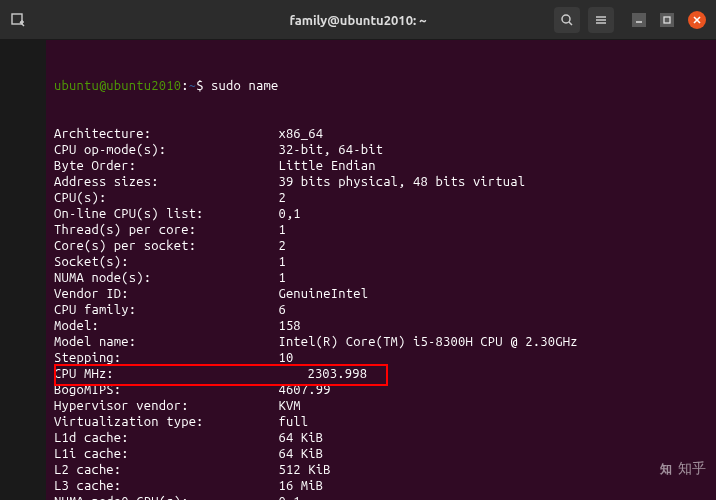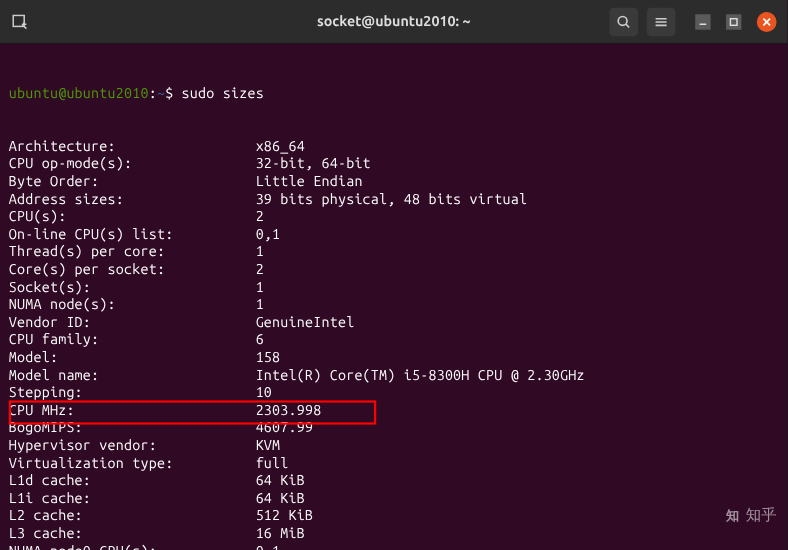--- a/index.html
+++ b/index.html
@@ -34,27 +34,28 @@
     .win-min, .win-max { background: #5a5a5a; width: 14px; height: 14px; display:flex;align-items:center;justify-content:center;}
     .terminal {
       background: #300a24;
       height: calc(100% - 40px);
       padding: 5px 8px 0 8px;
       color: #ffffff;
       line-height: 16px;
       letter-spacing: 0.2px;
       white-space: pre;
       overflow: hidden;
+      margin-left: 46px;
     }
     .prompt-user { color: #4e9a06; }
     .prompt-sep { color: #ffffff; }
     .prompt-path { color: #3465a4; }
     .prompt-cmd { color: #ffffff; }
     .row { display: flex; }
-    .highlight { position: relative; }
+    .highlight { position: relative; gap: 29px; }
     .highlight::after {
       content:"";
       position:absolute;
       left: 0; top: -1px;
       width: 330px; height: 18px;
       border: 2px solid #ff0000;
       pointer-events: none;
     }
     .watermark {
       position: absolute;
@@ -83,21 +84,21 @@
   <div class="titlebar-left">
     <span class="titlebar-icon">
       <svg width="14" height="14" viewBox="0 0 14 14">
           <rect x="1" y="1" width="10" height="10" fill="none" stroke="#ccc" stroke-width="1.4"></rect>
           <line x1="9" y1="9" x2="13" y2="13" stroke="#ccc" stroke-width="1.4"></line>
           <line x1="11" y1="7" x2="11" y2="11" stroke="#ccc" stroke-width="1.4"></line>
           <line x1="9" y1="9" x2="13" y2="9" stroke="#ccc" stroke-width="1.4"></line>
         </svg>
     </span>
   </div>
-  <div class="title-text">socket@ubuntu2010: ~</div>
+  <div class="title-text">family@ubuntu2010: ~</div>
   <div class="titlebar-right">
     <div class="titlebar-button btn-search">
       <svg width="14" height="14" viewBox="0 0 14 14">
           <circle cx="6" cy="6" r="4" fill="none" stroke="#ccc" stroke-width="1.5"></circle>
           <line x1="9" y1="9" x2="12" y2="12" stroke="#ccc" stroke-width="1.5"></line>
         </svg>
     </div>
     <div class="titlebar-button btn-menu">
       <svg width="14" height="14" viewBox="0 0 14 14">
           <line x1="2" y1="4" x2="12" y2="4" stroke="#ccc" stroke-width="1.5"></line>
@@ -120,20 +121,20 @@
         <svg width="18" height="18" viewBox="0 0 18 18">
             <line x1="6" y1="6" x2="12" y2="12" stroke="#fff" stroke-width="1.6"></line>
             <line x1="12" y1="6" x2="6" y2="12" stroke="#fff" stroke-width="1.6"></line>
           </svg>
       </div>
     </div>
   </div>
 </div>
 
 <div class="terminal">
-  <div class="row"><span class="prompt-user">ubuntu@ubuntu2010</span><span class="prompt-sep">:</span><span class="prompt-path">~</span><span class="prompt-sep">$ </span><span class="prompt-cmd">sudo sizes</span></div>
+  <div class="row"><span class="prompt-user">ubuntu@ubuntu2010</span><span class="prompt-sep">:</span><span class="prompt-path">~</span><span class="prompt-sep">$ </span><span class="prompt-cmd">sudo name</span></div>
   <div id="output-container"><div class="row"><span>Architecture:                 </span><span>x86_64</span></div><div class="row"><span>CPU op-mode(s):               </span><span>32-bit, 64-bit</span></div><div class="row"><span>Byte Order:                   </span><span>Little Endian</span></div><div class="row"><span>Address sizes:                </span><span>39 bits physical, 48 bits virtual</span></div><div class="row"><span>CPU(s):                       </span><span>2</span></div><div class="row"><span>On-line CPU(s) list:          </span><span>0,1</span></div><div class="row"><span>Thread(s) per core:           </span><span>1</span></div><div class="row"><span>Core(s) per socket:           </span><span>2</span></div><div class="row"><span>Socket(s):                    </span><span>1</span></div><div class="row"><span>NUMA node(s):                 </span><span>1</span></div><div class="row"><span>Vendor ID:                    </span><span>GenuineIntel</span></div><div class="row"><span>CPU family:                   </span><span>6</span></div><div class="row"><span>Model:                        </span><span>158</span></div><div class="row"><span>Model name:                   </span><span>Intel(R) Core(TM) i5-8300H CPU @ 2.30GHz</span></div><div class="row"><span>Stepping:                     </span><span>10</span></div><div class="row highlight"><span>CPU MHz:                      </span><span>2303.998</span></div><div class="row"><span>BogoMIPS:                     </span><span>4607.99</span></div><div class="row"><span>Hypervisor vendor:            </span><span>KVM</span></div><div class="row"><span>Virtualization type:          </span><span>full</span></div><div class="row"><span>L1d cache:                    </span><span>64 KiB</span></div><div class="row"><span>L1i cache:                    </span><span>64 KiB</span></div><div class="row"><span>L2 cache:                     </span><span>512 KiB</span></div><div class="row"><span>L3 cache:                     </span><span>16 MiB</span></div><div class="row"><span>NUMA node0 CPU(s):            </span><span>0,1</span></div></div>
 </div>
 
 <div class="watermark">
   <span class="zhihu-icon">知</span>
   <span>知乎</span>
 </div>
 
 </body></html>

